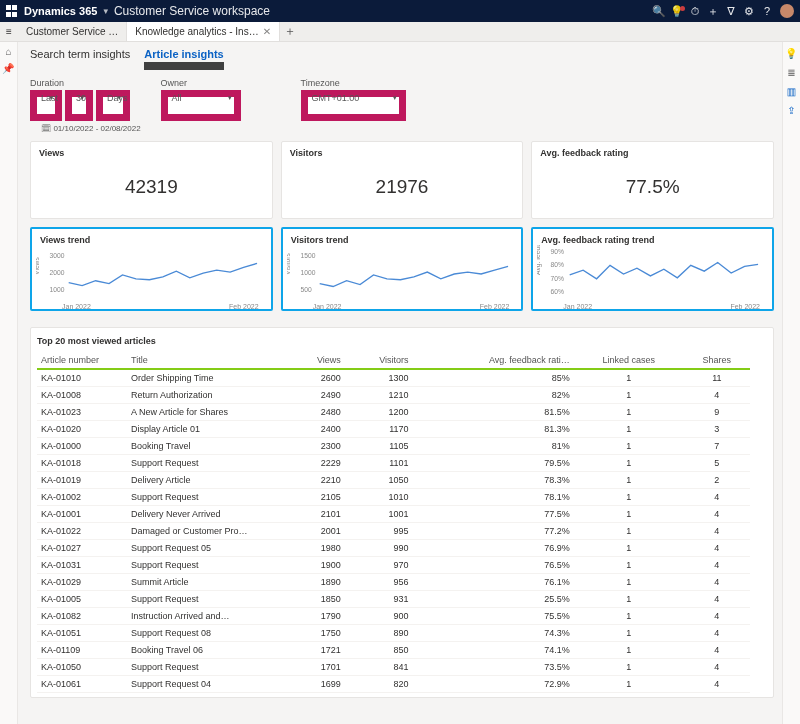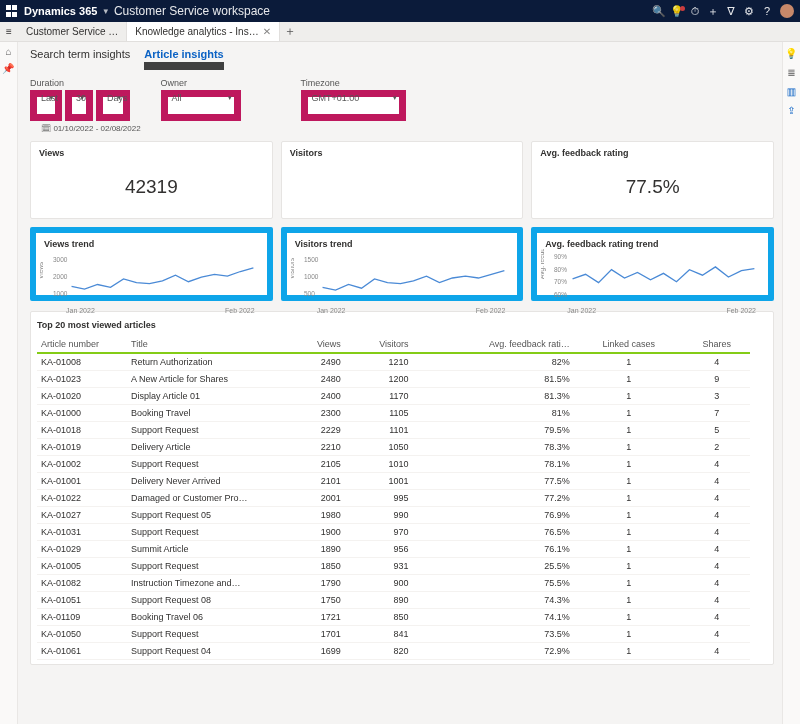--- a/index.html
+++ b/index.html
@@ -99,36 +99,36 @@
     border-radius:2px;
     padding:6px 8px;
     height:78px;
   }
   .card .ctitle { font-size:9px; font-weight:600; color:#323130;}
   .card .cval { font-size:19px; font-weight:400; text-align:center; margin-top:18px;}
   .trends { display:flex; gap:8px; margin-top:8px;}
   .tcard {
     flex:1;
     background:#fff;
-    border:6px solid #0ea5e9;
+    border:2px solid #0ea5e9;
     border-radius:2px;
     padding:6px 4px 4px 4px;
-    height:74px;
+    height:84px;
     position:relative;
   }
   .tcard .ctitle { font-size:9px; font-weight:600; padding-left:4px;}
   .tcard svg { width:100%; height:58px; display:block;}
   .trendfoot { display:flex; justify-content:space-between; font-size:7px; color:#888; padding:0 8px 0 26px;}
   .yaxis { font-size:7px; fill:#888;}
   .ylabel { font-size:7px; fill:#888;}
   .tablecard {
     background:#fff;
     border:1px solid #e6e4e2;
     border-radius:2px;
-    margin-top:10px;
+    margin-top:16px;
     padding:8px 23px 4px 6px;
     font-size:9px;
   }
   .tablecard .ttitle { font-weight:600; margin-bottom:6px; font-size:9px;}
   table { width:100%; border-collapse:collapse; font-size:9px;}
   th { text-align:left; font-weight:400; color:#555; padding:3px 4px; border-bottom:2px solid #84cc16;}
   th.num, td.num { text-align:right;}
   th.ctr, td.ctr { text-align:center;}
   td { padding:3px 4px; border-bottom:1px solid #f4f2f0; color:#323130;}
   .col-an { width:90px;}
@@ -215,20 +215,21 @@
     </div>
   </div>
 
   <div class="cards">
     <div class="card">
       <div class="ctitle">Views</div>
       <div class="cval">42319</div>
     </div>
     <div class="card">
       <div class="ctitle">Visitors</div>
+      <div class="cval">21976</div>
     </div>
     <div class="card">
       <div class="ctitle">Avg. feedback rating</div>
       <div class="cval">77.5%</div>
     </div>
   </div>
 
   <div class="trends">
     <div class="tcard">
       <div class="ctitle">Views trend</div>
@@ -284,20 +285,29 @@
           <th class="col-ti">Title</th>
           <th class="num">Views</th>
           <th class="num">Visitors</th>
           <th class="num">Avg. feedback rati…</th>
           <th class="ctr">Linked cases</th>
           <th class="ctr">Shares</th>
         </tr>
       </thead>
       <tbody id="tbody">
           <tr>
+            <td>KA-01010</td>
+            <td class="title-cell">Order Shipping Time</td>
+            <td class="num">2600</td>
+            <td class="num">1300</td>
+            <td class="num">85%</td>
+            <td class="ctr">1</td>
+            <td class="ctr">11</td>
+          </tr>
+          <tr>
             <td>KA-01008</td>
             <td class="title-cell">Return Authorization</td>
             <td class="num">2490</td>
             <td class="num">1210</td>
             <td class="num">82%</td>
             <td class="ctr">1</td>
             <td class="ctr">4</td>
           </tr>
           <tr>
             <td>KA-01023</td>
@@ -402,21 +412,21 @@
             <td>KA-01005</td>
             <td class="title-cell">Support Request</td>
             <td class="num">1850</td>
             <td class="num">931</td>
             <td class="num">25.5%</td>
             <td class="ctr">1</td>
             <td class="ctr">4</td>
           </tr>
           <tr>
             <td>KA-01082</td>
-            <td class="title-cell">Instruction Timezone and…</td>
+            <td class="title-cell">Instruction Arrived and…</td>
             <td class="num">1790</td>
             <td class="num">900</td>
             <td class="num">75.5%</td>
             <td class="ctr">1</td>
             <td class="ctr">4</td>
           </tr>
           <tr>
             <td>KA-01051</td>
             <td class="title-cell">Support Request 08</td>
             <td class="num">1750</td>

